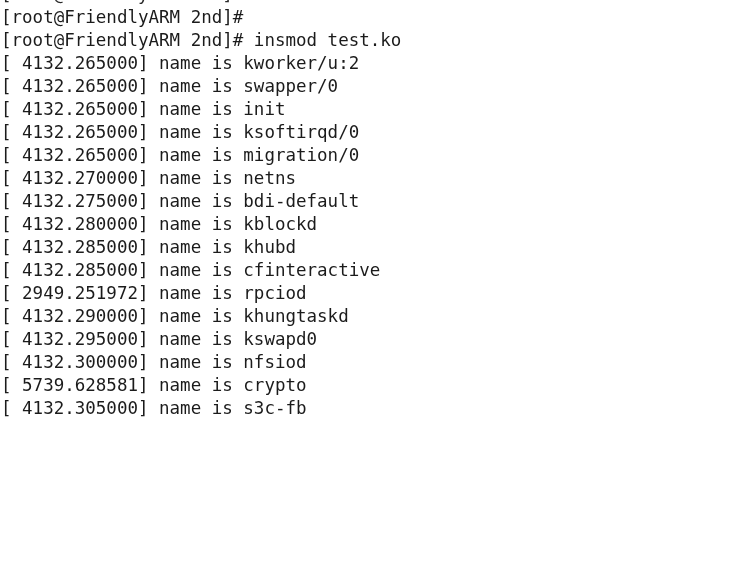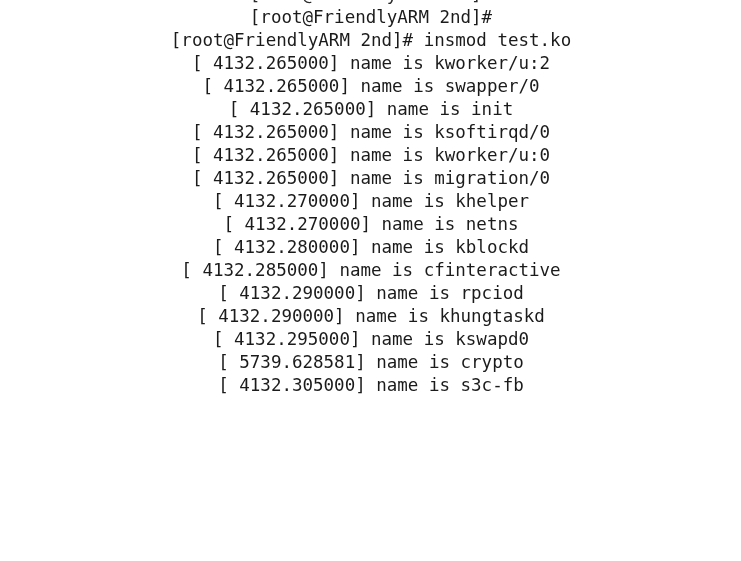--- a/index.html
+++ b/index.html
@@ -13,21 +13,20 @@
     height: 561px;
     overflow: hidden;
     font-family: "DejaVu Sans Mono", "Liberation Mono", monospace;
   }
   #terminal {
     position: relative;
     width: 741px;
     height: 514px;
     background: #ffffff;
     overflow: hidden;
-    text-align: center;
   }
   
   #console {
     position: absolute;
     left: 0;
     top: -17px;
     width: 741px;
     padding: 0;
     margin: 0;
   }
@@ -51,25 +50,26 @@
 
 <div id="terminal">
   <div id="console">
     <span class="line clipped">[root@FriendlyARM 2nd]#</span>
     <span class="line">[root@FriendlyARM 2nd]#</span>
     <span class="line">[root@FriendlyARM 2nd]# insmod test.ko</span>
     <span class="line">[ 4132.265000] name is kworker/u:2</span>
     <span class="line">[ 4132.265000] name is swapper/0</span>
     <span class="line">[ 4132.265000] name is init</span>
     <span class="line">[ 4132.265000] name is ksoftirqd/0</span>
-    <span class="line">[ 4132.265000] name is kworker/u:0</span>
     <span class="line">[ 4132.265000] name is migration/0</span>
-    <span class="line">[ 4132.270000] name is khelper</span>
     <span class="line">[ 4132.270000] name is netns</span>
+    <span class="line">[ 4132.275000] name is bdi-default</span>
     <span class="line">[ 4132.280000] name is kblockd</span>
+    <span class="line">[ 4132.285000] name is khubd</span>
     <span class="line">[ 4132.285000] name is cfinteractive</span>
-    <span class="line">[ 4132.290000] name is rpciod</span>
+    <span class="line">[ 2949.251972] name is rpciod</span>
     <span class="line">[ 4132.290000] name is khungtaskd</span>
     <span class="line">[ 4132.295000] name is kswapd0</span>
+    <span class="line">[ 4132.300000] name is nfsiod</span>
     <span class="line">[ 5739.628581] name is crypto</span>
     <span class="line">[ 4132.305000] name is s3c-fb</span>
   </div>
 </div>
 
 </body></html>

